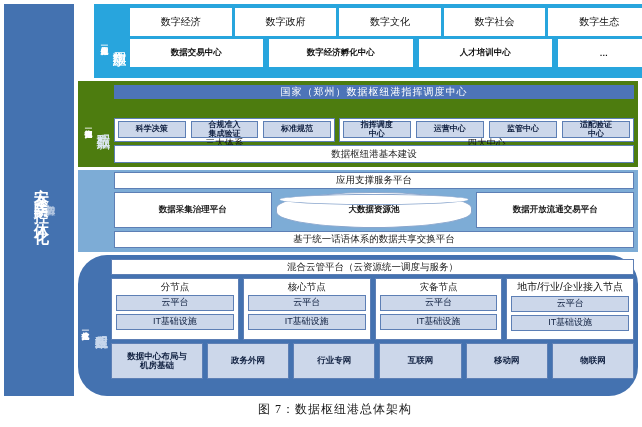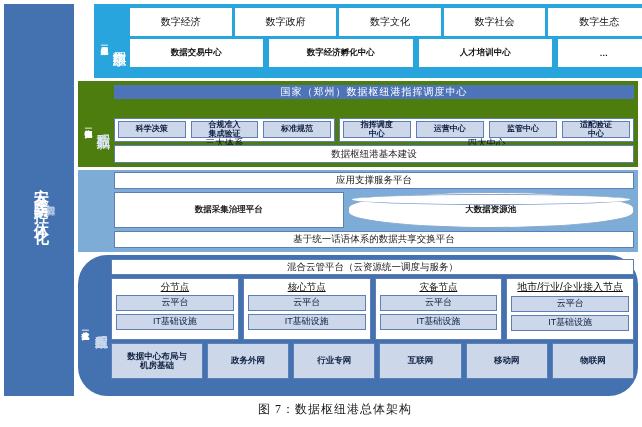--- a/index.html
+++ b/index.html
@@ -103,21 +103,21 @@
     border:1px solid #8aa6cd;border-radius:50%;background:#ffffff;
   }
   .b3-bot{height:17px;}
 
   
   .b4-top{height:16px;}
   .b4-nodes{display:flex;gap:4px;height:62px;}
   .node{background:#ffffff;border:1px solid #5d7fb5;box-sizing:border-box;
         display:flex;flex-direction:column;align-items:stretch;
         padding:2px 4px;gap:3px;flex:1;}
-  .node .ntitle{font-size:9.5px;color:#111;text-align:center;line-height:1.2;text-decoration:underline;}
+  .node .ntitle{font-size:9.5px;color:#111;text-align:center;line-height:1.2;}
   .node .ntitle.small{font-size:10px;}
   .node .lbox{height:16px;font-size:9px;font-weight:normal;}
   .b4-net{display:flex;gap:4px;height:36px;}
   .b4-net .lbox{flex:1;font-size:8.5px;}
   .b4-net .lbox.w2{flex:1.12;}
 
   
   .caption{
     position:absolute;left:0;top:401px;width:642px;text-align:center;
     font-family:"Liberation Serif","DejaVu Serif",serif;
@@ -189,20 +189,21 @@
   <div class="band band-3">
     <div class="vstack">
       <div class="v-small">数据资源一体化</div>
       <div class="v-big b3">数链工程</div>
     </div>
     <div class="content">
       <div class="wbox b3-top">应用支撑服务平台</div>
       <div class="b3-mid">
         <div class="wbox">数据采集治理平台</div>
         <div class="cyl">大数据资源池</div>
+        <div class="wbox">数据开放流通交易平台</div>
       </div>
       <div class="wbox b3-bot">基于统一话语体系的数据共享交换平台</div>
     </div>
   </div>
 
   <div class="band band-4">
     <div class="v-col-4">
       <div class="v-small">技术支撑一体化</div>
       <div style="display:flex;flex-direction:column;justify-content:center;height:100%;margin-left:2px;">
         <div class="v-big-4">数纽工程</div>

